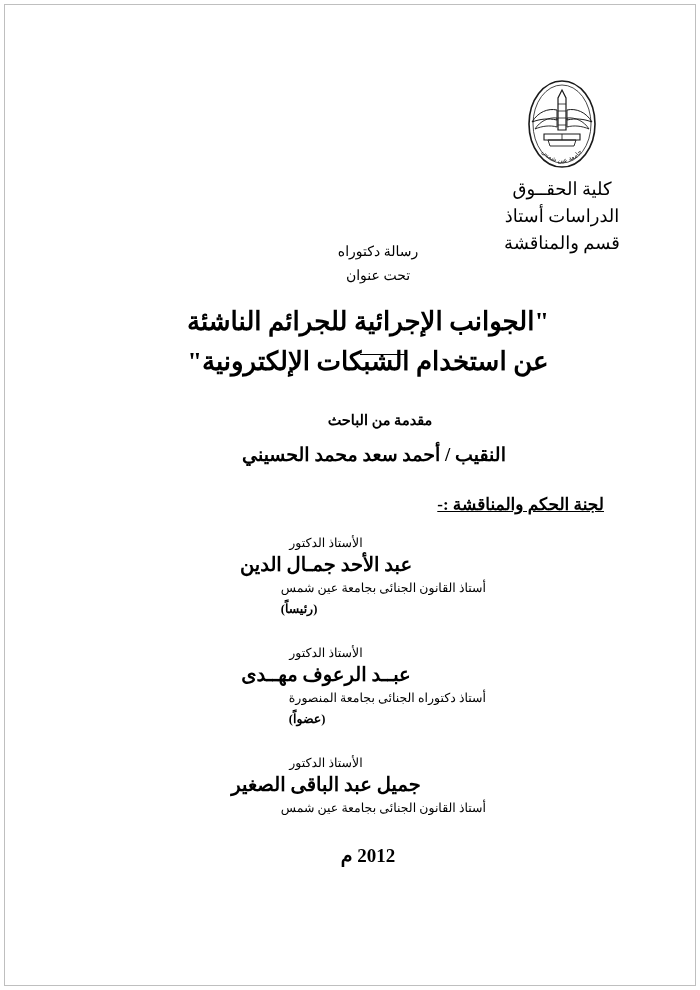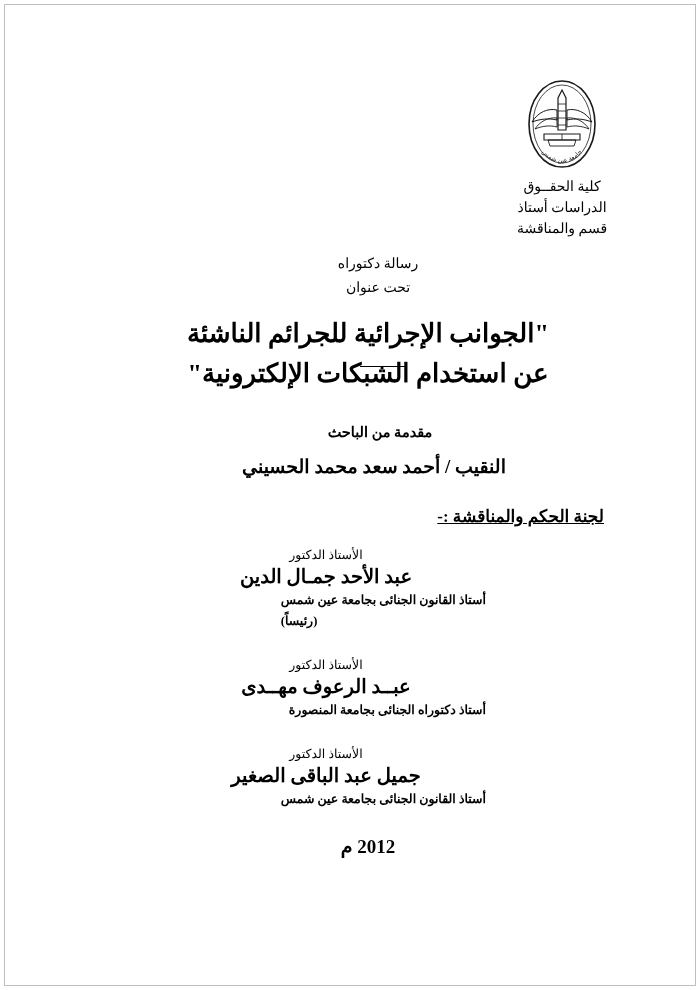--- a/index.html
+++ b/index.html
@@ -43,31 +43,31 @@
   .crest {
     width: 76px;
     height: 92px;
     margin: 0 auto;
     position: relative;
   }
   .crest svg { display: block; }
   .faculty-lines {
     margin-top: 6px;
     font-family: "Liberation Serif", serif;
-    font-size: 14px;
+    font-size: 18px;
     line-height: 1.5;
     letter-spacing: 0;
     direction: rtl;
   }
   .faculty-lines div { white-space: nowrap; }
 
   
   .content {
     position: absolute;
-    top: 252px;
+    top: 240px;
     left: 0;
     width: 100%;
     direction: rtl;
   }
   .center { text-align: center; }
 
   .thesis-kind {
     font-size: 14px;
     line-height: 1.7;
     transform: translateX(28px);
@@ -137,21 +137,21 @@
   }
   .member .affil-row {
     margin-top: 2px;
     display: flex;
     justify-content: flex-start;
     padding-right: 214px;
     padding-left: 96px;
   }
   .member .affil {
     font-size: 12.5px;
-    font-weight: 700;
+    font-weight: 400;
     text-align: right;
     line-height: 1.6;
     white-space: nowrap;
   }
   .member .role {
     font-size: 12.5px;
     font-weight: 700;
     text-align: left;
     line-height: 1.6;
     padding-right: 0;
@@ -245,20 +245,21 @@
           </div>
         </div>
       </div>
 
       <div class="member">
         <div class="rank">الأستاذ الدكتور</div>
         <div class="name">عبــد الرعوف مهــدى</div>
         <div class="affil-row">
           <div class="affil-wrap">
             <span class="affil">أستاذ دكتوراه الجنائى بجامعة المنصورة</span>
+            <span class="role">(عضواً)</span>
           </div>
         </div>
       </div>
 
       <div class="member">
         <div class="rank">الأستاذ الدكتور</div>
         <div class="name">جميل عبد الباقى الصغير</div>
         <div class="affil-row">
           <div class="affil-wrap">
             <span class="affil">أستاذ القانون الجنائى بجامعة عين شمس</span>

